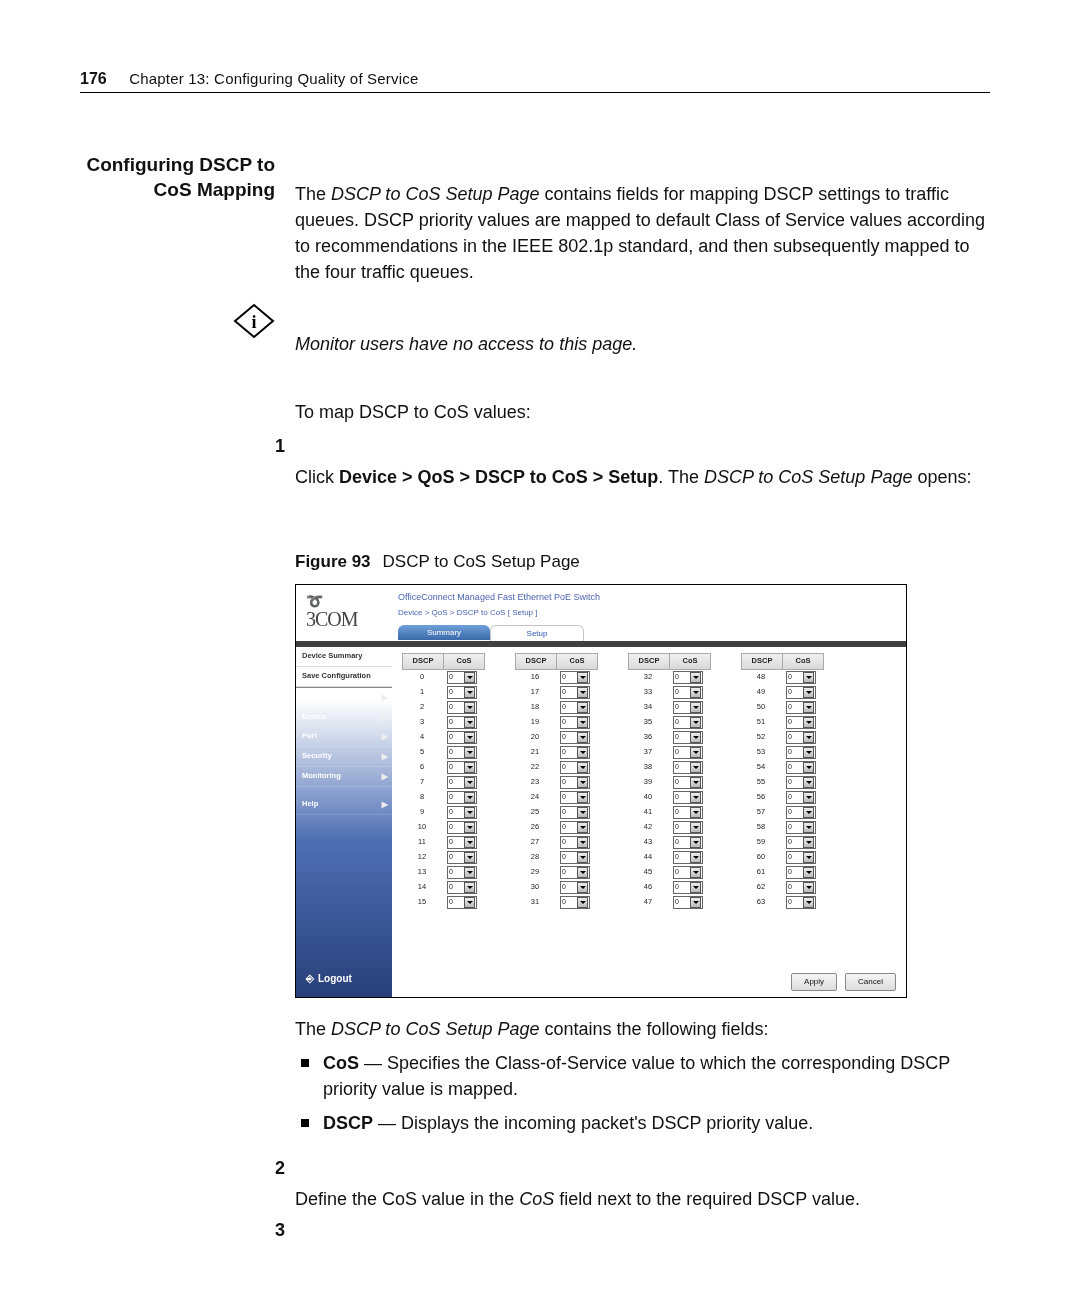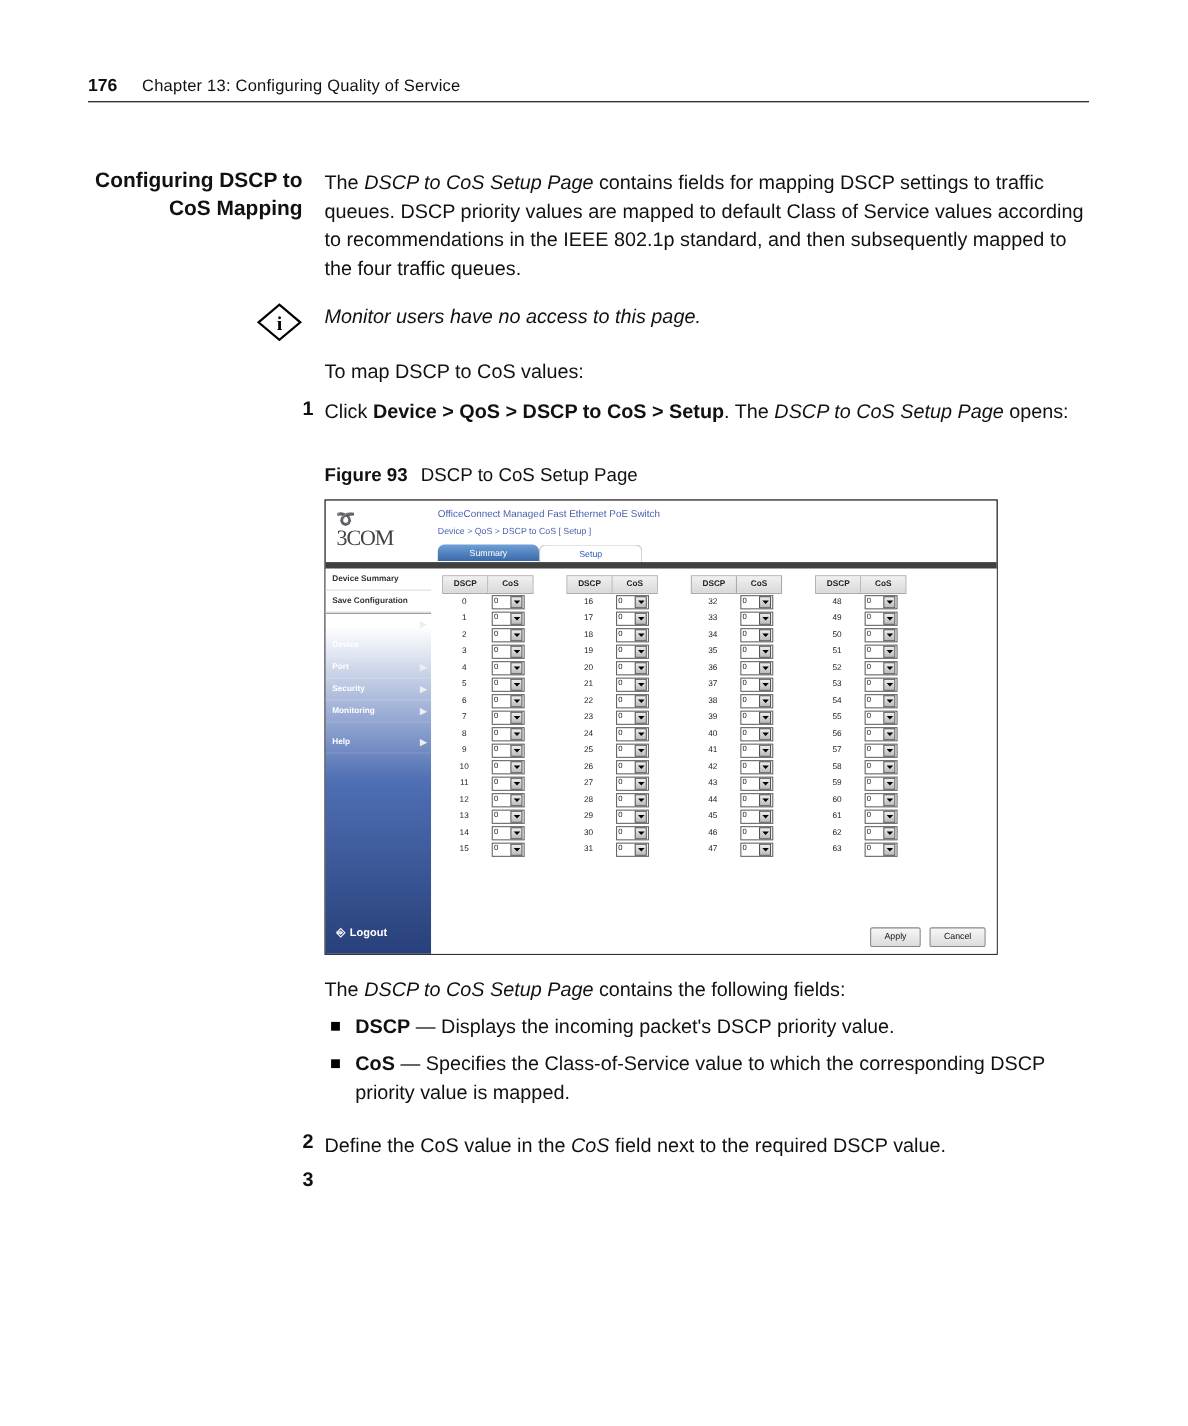--- a/index.html
+++ b/index.html
@@ -35,20 +35,21 @@
     width:215px;
     flex:0 0 215px;
     text-align:right;
     padding-right:20px;
     box-sizing:border-box;
   }
   .rcol{
     flex:1;
     font-size:18px;
     line-height:1.45;
+    margin-top:28px;
   }
   .sectitle{
     font-weight:700;
     font-size:19px;
     line-height:1.3;
   }
   .ital{font-style:italic}
   .bold{font-weight:700}
   .infoicon{
     width:42px;height:36px;
@@ -866,25 +867,25 @@
           </div>
         </div>
       </div>
 
       <div>
         <span>The </span><span class="ital">DSCP to CoS Setup Page</span><span> contains the following fields:</span>
       </div>
       <div class="bullet-list">
         <div class="b">
           <div class="sq"></div>
-          <div><span class="bold">DSCP</span><span> — Displays the incoming packet's DSCP priority value.</span></div>
+          <div><span class="bold">CoS</span><span> — Specifies the Class-of-Service value to which the corresponding DSCP priority value is mapped.</span></div>
         </div>
         <div class="b">
           <div class="sq"></div>
-          <div><span class="bold">CoS</span><span> — Specifies the Class-of-Service value to which the corresponding DSCP priority value is mapped.</span></div>
+          <div><span class="bold">DSCP</span><span> — Displays the incoming packet's DSCP priority value.</span></div>
         </div>
       </div>
     </div>
   </div>
 
   <div class="row">
     <div class="lcol" style="padding-right:0">
       <div style="display:flex;justify-content:flex-end">
         <div class="stepnum">2</div>
       </div>

